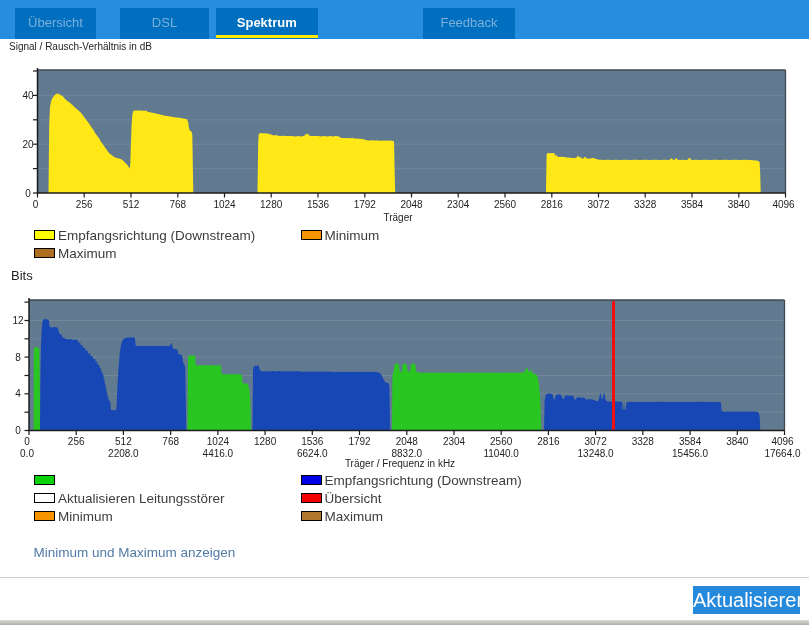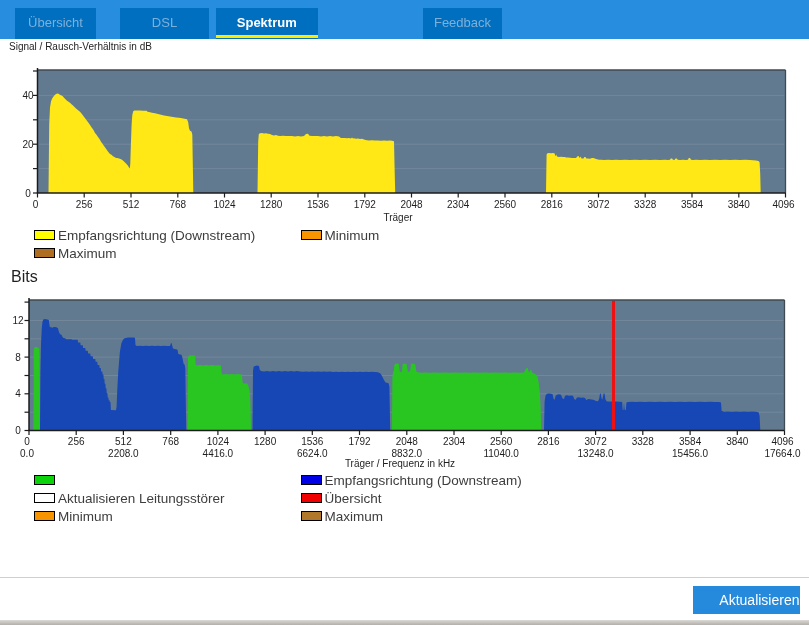--- a/index.html
+++ b/index.html
@@ -6,24 +6,24 @@
   *{box-sizing:border-box}
 </style></head>
 <body>
 <div style="position:relative;width:809px;height:625px">
 
   <div style="position:absolute;left:0;top:0;width:809px;height:39px;background:#278dde"></div>
   <div style="position:absolute;left:15px;top:8px;width:81px;height:31px;background:#016fc0;color:#7cb0d9;font-size:13px;text-align:center;line-height:29px">Übersicht</div>
   <div style="position:absolute;left:120px;top:8px;width:89px;height:31px;background:#016fc0;color:#7cb0d9;font-size:13px;text-align:center;line-height:29px">DSL</div>
   <div style="position:absolute;left:215.5px;top:8px;width:102.5px;height:31px;background:#016fc0;color:#ffffff;font-weight:bold;font-size:13px;text-align:center;line-height:29px">Spektrum</div>
   <div style="position:absolute;left:215.5px;top:34.5px;width:102.5px;height:3.2px;background:#ffe900"></div>
-  <div style="position:absolute;left:423px;top:8px;width:79px;height:31px;background:#016fc0;color:#7cb0d9;font-size:13px;text-align:center;line-height:29px">Feedback</div>
+  <div style="position:absolute;left:423px;top:8px;width:92px;height:31px;background:#016fc0;color:#7cb0d9;font-size:13px;text-align:center;line-height:29px">Feedback</div>
 
   <div style="position:absolute;left:9px;top:41px;font-size:10px;color:#1f1f1f">Signal / Rausch-Verhältnis in dB</div>
-  <div style="position:absolute;left:11px;top:268px;font-size:16px;color:#1f1f1f">Bits</div>
+  <div style="position:absolute;left:11px;top:268px;font-size:13px;color:#1f1f1f">Bits</div>
 
   <svg width="809" height="625" viewBox="0 0 809 625" style="position:absolute;top:0;left:0;font-family:'Liberation Sans',sans-serif">
 <rect x="37.5" y="70.0" width="748.0" height="123.0" fill="#627a90"></rect>
 <line x1="38.5" y1="168.6" x2="784.5" y2="168.6" stroke="#73879b" stroke-width="1"></line>
 <line x1="38.5" y1="144.2" x2="784.5" y2="144.2" stroke="#73879b" stroke-width="1"></line>
 <line x1="38.5" y1="119.8" x2="784.5" y2="119.8" stroke="#73879b" stroke-width="1"></line>
 <line x1="38.5" y1="95.4" x2="784.5" y2="95.4" stroke="#73879b" stroke-width="1"></line>
 <polygon points="48.5,193.0 49.2,124.7 50.0,107.6 51.0,101.5 52.0,98.8 53.5,96.4 55.0,94.7 56.5,93.7 58.0,93.4 59.5,94.4 61.0,95.2 62.5,95.9 64.0,97.8 65.5,99.3 67.0,100.8 68.5,101.7 70.0,102.7 71.5,104.2 73.0,105.6 74.5,107.1 76.0,108.6 77.5,109.8 79.0,111.0 80.0,111.7 81.5,113.5 83.0,115.4 84.5,117.6 86.0,119.6 87.5,121.5 89.0,123.5 90.5,125.7 92.0,128.1 93.5,130.0 95.0,133.0 96.5,134.7 98.0,137.1 99.5,139.1 101.0,141.8 102.5,143.7 104.0,145.9 105.5,147.9 107.0,150.3 108.5,152.3 110.0,154.0 111.5,154.7 113.0,156.2 114.5,157.1 116.0,157.9 117.5,158.0 119.0,158.4 120.5,159.1 122.0,159.8 123.5,161.0 125.0,162.5 126.5,164.0 128.0,165.7 129.0,167.6 129.8,168.4 130.3,163.7 130.9,144.2 131.6,124.7 132.3,114.9 133.2,111.3 134.5,110.5 137.0,110.5 140.0,110.5 143.0,110.8 146.5,110.8 147.5,111.7 149.0,112.0 152.0,112.7 155.0,113.2 158.0,113.9 161.0,114.7 164.0,115.4 167.0,115.9 170.0,116.4 173.0,116.9 176.0,117.4 179.0,117.8 182.0,118.3 184.5,118.8 187.0,119.3 188.2,122.2 189.0,128.3 190.0,130.8 191.5,131.5 192.3,134.4 192.8,163.7 193.3,193.0" fill="#ffe815"></polygon>
 <polygon points="257.5,193.0 258.2,141.8 258.8,134.0 260.0,133.2 262.0,133.0 264.0,133.5 266.0,133.2 268.0,133.7 270.0,134.0 272.0,134.9 274.0,135.4 276.0,134.9 278.0,135.7 280.0,135.9 283.0,135.7 286.0,136.1 289.0,135.9 292.0,136.1 295.0,136.4 298.0,136.1 301.0,136.4 304.0,135.9 306.0,134.0 308.0,133.7 309.5,135.7 312.0,136.1 315.0,135.9 318.0,136.1 321.0,136.4 324.0,136.1 327.0,136.4 330.0,136.1 333.0,136.4 336.0,136.1 339.0,136.4 340.9,137.9 343.0,138.1 345.0,137.9 347.0,138.3 349.0,138.1 351.0,138.6 352.0,137.6 353.0,138.6 354.0,138.3 356.0,138.8 358.0,138.6 360.0,139.1 362.0,138.8 364.0,139.6 365.5,140.1 367.0,140.3 369.0,140.5 372.0,140.3 375.0,140.5 378.0,140.5 381.0,140.8 384.0,140.5 387.0,140.8 390.0,140.5 392.0,140.8 394.0,141.3 394.6,168.6 395.2,193.0" fill="#ffe815"></polygon>
 <polygon points="546.0,193.0 546.6,154.4 547.4,153.2 549.0,153.0 551.0,153.2 553.0,153.1 554.7,153.5 555.2,156.2 556.2,154.4 557.0,156.6 559.0,156.9 561.0,156.8 563.0,157.1 565.0,157.0 566.0,157.6 568.0,157.6 570.0,157.7 572.0,157.9 574.0,158.0 576.0,158.1 577.5,156.2 578.6,156.0 579.6,158.1 580.7,156.4 581.5,158.4 583.5,158.4 584.3,157.0 585.5,156.9 586.3,158.5 588.0,158.6 590.0,158.7 591.9,158.1 593.5,158.0 595.4,158.7 597.0,159.3 599.0,159.7 601.0,159.8 604.0,159.9 608.0,159.8 612.0,159.9 616.0,159.8 620.0,159.9 625.0,159.8 630.0,159.9 635.0,159.8 640.0,159.9 645.0,159.8 650.0,159.9 655.0,159.8 660.0,159.9 665.0,159.8 668.0,159.9 670.0,159.8 670.8,158.5 672.0,158.4 673.0,159.8 674.5,159.9 675.5,158.6 676.7,158.5 677.7,159.8 680.0,159.9 683.0,159.8 686.0,159.9 688.0,159.8 688.8,158.1 690.0,158.0 691.0,159.8 693.0,159.9 696.0,159.8 700.0,159.9 705.0,159.8 710.0,159.9 715.0,159.8 720.0,159.9 725.0,159.8 730.0,159.9 735.0,159.8 740.0,159.9 745.0,159.8 750.0,160.1 753.0,160.3 756.0,160.5 758.5,161.0 759.6,162.3 760.2,173.5 760.7,193.0" fill="#ffe815"></polygon>
@@ -163,18 +163,19 @@
   <div style="position:absolute;left:324.5px;top:472.7px;font-size:13.5px;color:#3d3d3d;white-space:nowrap">Empfangsrichtung (Downstream)</div>
   <div style="position:absolute;left:34px;top:493px;width:21px;height:10px;background:#ffffff;border:1.7px solid #000"></div>
   <div style="position:absolute;left:58px;top:491px;font-size:13.5px;color:#3d3d3d;white-space:nowrap">Aktualisieren Leitungsstörer</div>
   <div style="position:absolute;left:300.5px;top:493px;width:21px;height:10px;background:#f00000;border:1.7px solid #000"></div>
   <div style="position:absolute;left:324.5px;top:491px;font-size:13.5px;color:#3d3d3d;white-space:nowrap">Übersicht</div>
   <div style="position:absolute;left:34px;top:511.3px;width:21px;height:10px;background:#f79400;border:1.7px solid #000"></div>
   <div style="position:absolute;left:58px;top:509.3px;font-size:13.5px;color:#3d3d3d;white-space:nowrap">Minimum</div>
   <div style="position:absolute;left:300.5px;top:511.3px;width:21px;height:10px;background:#b1772b;border:1.7px solid #000"></div>
   <div style="position:absolute;left:324.5px;top:509.3px;font-size:13.5px;color:#3d3d3d;white-space:nowrap">Maximum</div>
 
+  <div style="position:absolute;left:33.5px;top:545px;font-size:13.5px;color:#527aa5">Minimum und Maximum anzeigen</div>
 
   <div style="position:absolute;left:0;top:577px;width:809px;height:1px;background:#cfcfcf"></div>
-  <div style="position:absolute;left:693px;top:586px;width:106.5px;height:28.3px;background:#2589dc;color:#fff;font-size:14px;text-align:right;line-height:28px">Aktualisieren</div>
+  <div style="position:absolute;left:693px;top:586px;width:106.5px;height:28.3px;background:#2589dc;color:#fff;font-size:20px;text-align:right;line-height:28px">Aktualisieren</div>
   <div style="position:absolute;left:0;top:620px;width:809px;height:5px;background:linear-gradient(#dcdad6,#b2aea9)"></div>
 
 </div>
 
 </body></html>

